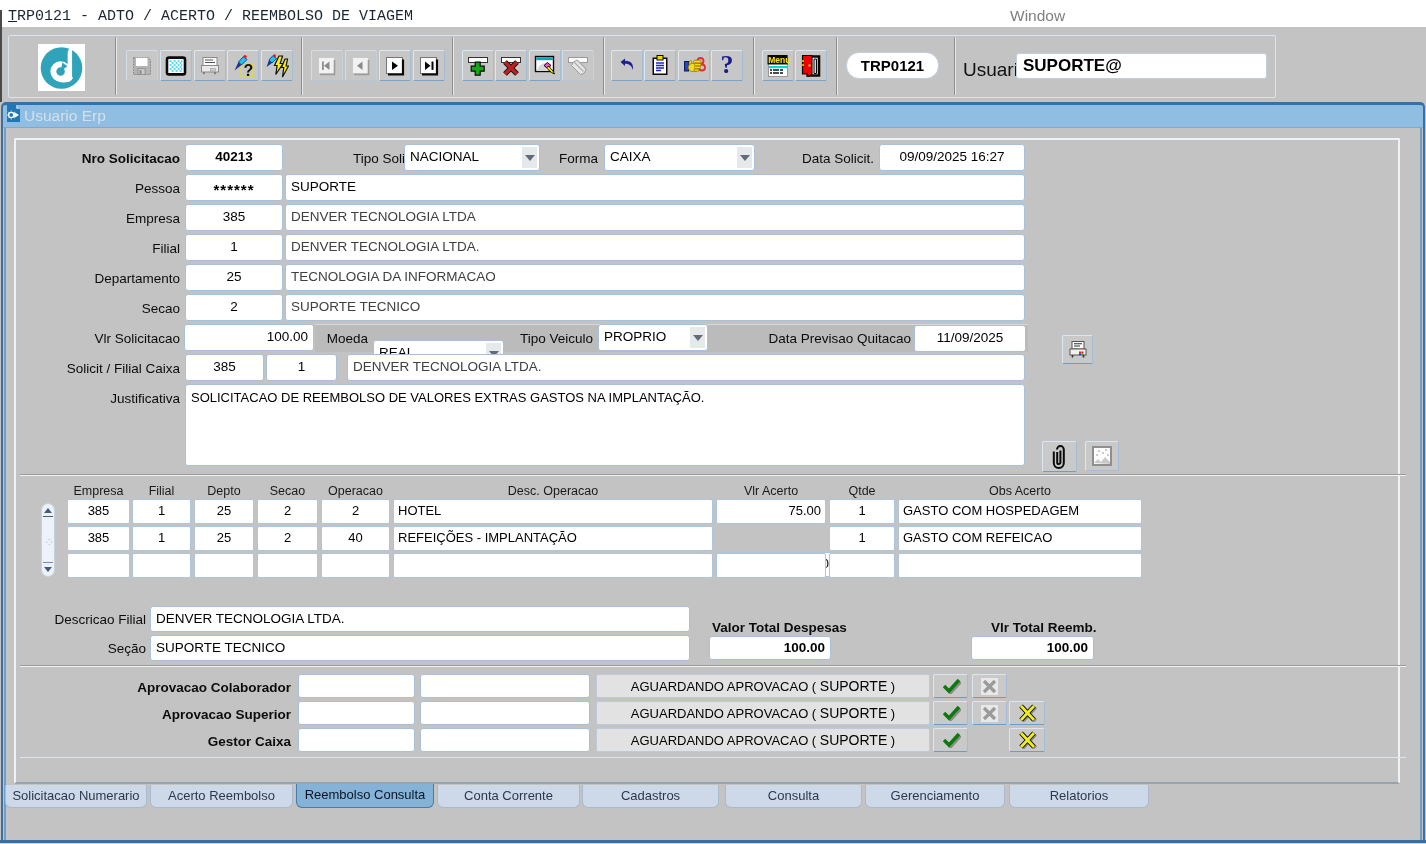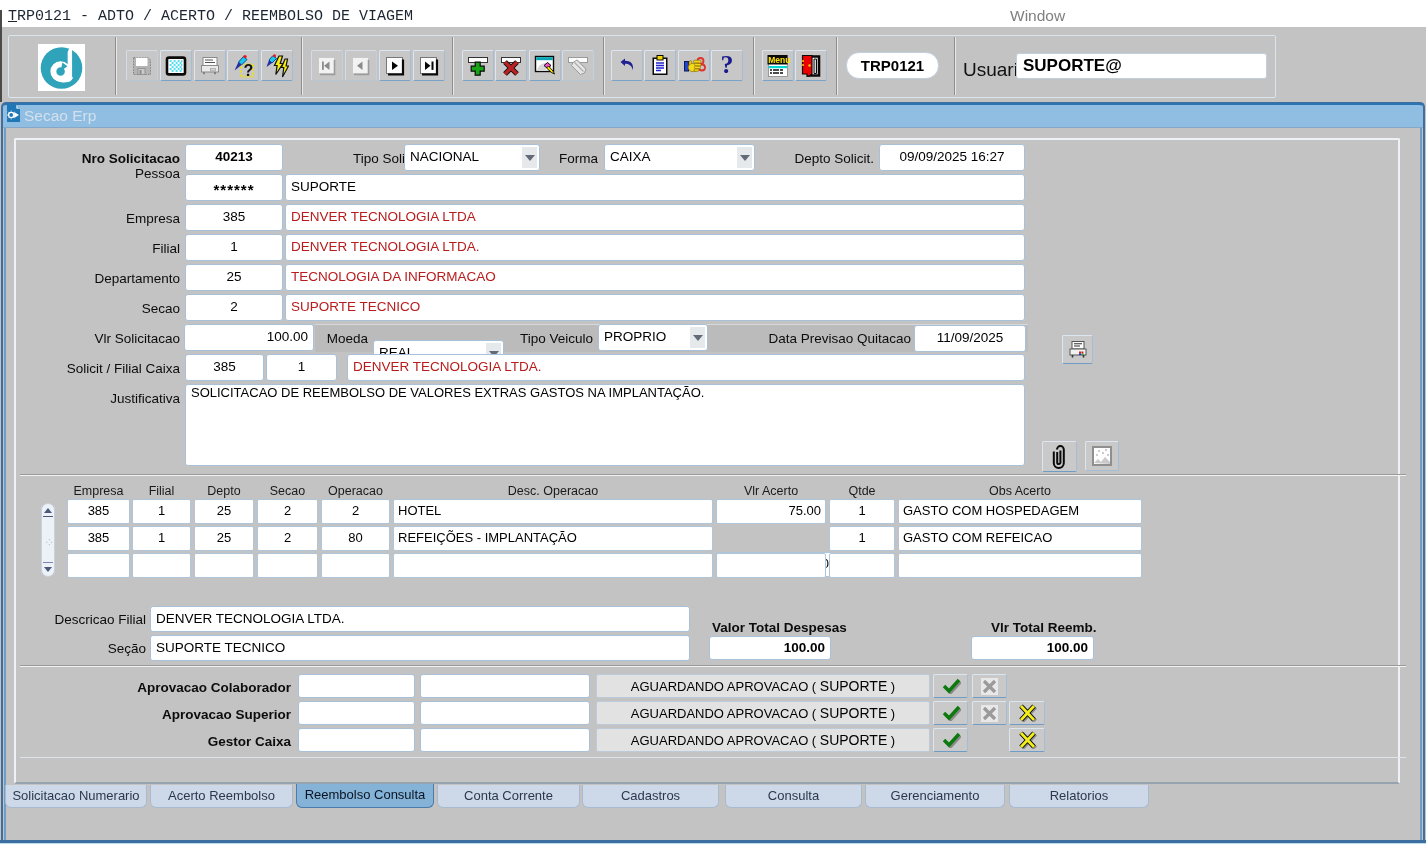--- a/index.html
+++ b/index.html
@@ -1,21 +1,21 @@
 <!DOCTYPE html>
 <html><head>
 <meta charset="utf-8">
 <style>
 html,body{margin:0;padding:0}
 body{width:1426px;height:844px;background:#c3c3c3;font-family:"Liberation Sans",sans-serif;position:relative;overflow:hidden}
 .ab{position:absolute}
 .f{position:absolute;background:#fff;border:1px solid #a8c1d8;border-radius:3px;box-sizing:border-box;font-size:13.5px;color:#000;line-height:24px;padding:0 5px;white-space:nowrap;overflow:hidden}
 .ct{text-align:center}
 .rt{text-align:right}
-.g{color:#b91c1c}
+.g{color:#404040}
 .lb{position:absolute;font-size:13.5px;color:#0c0c0c;text-align:right;white-space:nowrap}
 .b{font-weight:bold}
 .tb{position:absolute;width:32px;height:31px;background:#c7c7c7;border:1px solid #dce6f0;border-right-color:#a5bdd4;border-bottom-color:#79a2c9;border-radius:2px;box-sizing:border-box;display:flex;align-items:center;justify-content:center}
 .tb.dis{border-color:#d4dde6;border-right-color:#c4d1dd;border-bottom-color:#b4c5d4}
 .sep{position:absolute;width:1px;background:#8e8e8e;border-right:1px solid #e8e8e8}
 .gc{position:absolute;height:25px;background:#fff;border:1px solid #afc5da;border-radius:2px;box-sizing:border-box;font-size:13px;line-height:22px;padding:0 4px;white-space:nowrap;overflow:hidden}
 .gh{position:absolute;font-size:12.5px;color:#1a1a1a;text-align:center;white-space:nowrap}
 .st{position:absolute;background:#e2e2e2;border:1px solid #bccadb;border-radius:2px;box-sizing:border-box;text-align:center;font-size:13px;line-height:22px;color:#000;white-space:nowrap}
 .bt{position:absolute;background:#c9c9c9;border:1px solid #dce6f0;border-right-color:#a5bdd4;border-bottom-color:#6f9cc6;border-radius:2px;box-sizing:border-box;display:flex;align-items:center;justify-content:center}
 .tab{position:absolute;top:785px;height:23px;background:#cdd9e8;border:1px solid #a9bacf;border-top:none;border-radius:0 0 6px 6px;box-sizing:border-box;text-align:center;font-size:13px;color:#2a3850;line-height:21px}
@@ -239,38 +239,38 @@
 <div class="ab" style="left:3px;top:103px;width:1420px;height:25px;background:#90bee2;border-top:2.5px solid #2c73b2;box-sizing:border-box;border-radius:4px 4px 0 0"></div>
 <div class="ab" style="left:7px;top:105px;width:14px;height:17px">
 <svg width="14" height="17" viewBox="0 0 14 17">
       <path d="M0,0 h9.5 v3.5 h3.5 v13.5 h-13 Z" fill="#1f77b5"></path>
       <path d="M9.5,0 L13,3.5 h-3.5 Z" fill="#eaf3fa"></path>
       <path d="M10.6,.9 L12.2,2.6 h-1.6 Z" fill="#1f77b5"></path>
       <circle cx="4.2" cy="10" r="2.6" fill="none" stroke="#fff" stroke-width="1.4"></circle>
       <path d="M4.2,6.6 v-1 M4.2,13.4 v1 M.9,10 h-1 M7.5,10 h1 M1.9,7.6 l-.8,-.8 M6.6,12.4 l.8,.8 M1.9,12.4 l-.8,.8 M6.6,7.6 l.8,-.8" stroke="#fff" stroke-width=".9"></path>
       <path d="M7.2,7 L12,10 L7.2,13 Z" fill="#fff"></path>
     </svg></div>
-<div class="ab" style="left:24px;top:107px;font-size:15.5px;color:#d2e0ec">Secao Erp</div>
+<div class="ab" style="left:24px;top:107px;font-size:15.5px;color:#d2e0ec">Usuario Erp</div>
 <div class="ab" style="left:3px;top:127px;width:1420px;height:1px;background:#86a8c8"></div>
 
 <div class="ab" style="left:0px;top:840px;width:1426px;height:2.5px;background:#3c6e9f"></div>
 <div class="ab" style="left:0px;top:842.5px;width:1426px;height:1.5px;background:#bdd9ec"></div>
 
 <div class="ab" style="left:14px;top:138px;width:1386px;height:646px;border:2px solid #eef2f6;border-bottom:2px solid #97a3af;border-radius:2px;box-sizing:border-box"></div>
 
 <div class="lb b" style="left:0;top:151px;width:180px">Nro Solicitacao</div>
 <div class="f ct b" style="left:185px;top:144px;width:98px;height:27px">40213</div>
 <div class="lb" style="left:303px;top:151px;width:195px;text-align:center">Tipo Solicitacao</div>
 <div class="f" style="left:404px;top:144px;width:136px;height:27px">NACIONAL<span class="cbx"></span></div>
 <div class="lb" style="left:559px;top:151px;width:60px;text-align:left">Forma</div>
 <div class="f" style="left:604px;top:144px;width:151px;height:27px">CAIXA<span class="cbx"></span></div>
-<div class="lb" style="left:700px;top:151px;width:174px">Depto Solicit.</div>
+<div class="lb" style="left:700px;top:151px;width:174px">Data Solicit.</div>
 <div class="f ct" style="left:879px;top:144px;width:146px;height:27px">09/09/2025 16:27</div>
 
-<div class="lb" style="left:0;top:166px;width:180px">Pessoa</div>
+<div class="lb" style="left:0;top:181px;width:180px">Pessoa</div>
 <div class="f ct b" style="left:185px;top:174px;width:98px;height:27px;font-size:15px;letter-spacing:1px;line-height:30px">******</div>
 <div class="f" style="left:285px;top:174px;width:740px;height:27px">SUPORTE</div>
 
 <div class="lb" style="left:0;top:211px;width:180px">Empresa</div>
 <div class="f ct" style="left:185px;top:204px;width:98px;height:27px">385</div>
 <div class="f g" style="left:285px;top:204px;width:740px;height:27px">DENVER TECNOLOGIA LTDA</div>
 
 <div class="lb" style="left:0;top:241px;width:180px">Filial</div>
 <div class="f ct" style="left:185px;top:234px;width:98px;height:27px">1</div>
 <div class="f g" style="left:285px;top:234px;width:740px;height:27px">DENVER TECNOLOGIA LTDA.</div>
@@ -292,21 +292,21 @@
 <div class="f" style="left:598px;top:324px;width:110px;height:27px">PROPRIO<span class="cbx"></span></div>
 <div class="lb" style="left:700px;top:331px;width:211px">Data Previsao Quitacao</div>
 <div class="f ct" style="left:914px;top:325px;width:112px;height:27px">11/09/2025</div>
 
 <div class="lb" style="left:0;top:361px;width:180px">Solicit / Filial Caixa</div>
 <div class="f ct" style="left:185px;top:354px;width:79px;height:27px">385</div>
 <div class="f ct" style="left:266px;top:354px;width:71px;height:27px">1</div>
 <div class="f g" style="left:347px;top:354px;width:678px;height:27px">DENVER TECNOLOGIA LTDA.</div>
 
 <div class="lb" style="left:0;top:391px;width:180px">Justificativa</div>
-<div class="f" style="left:185px;top:384px;width:840px;height:82px;line-height:16px;white-space:normal;font-size:13px">SOLICITACAO DE REEMBOLSO DE VALORES EXTRAS GASTOS NA IMPLANTAÇÃO.</div>
+<div class="f" style="left:185px;top:384px;width:840px;height:82px;line-height:16px;padding-top:5px;white-space:normal;font-size:13px">SOLICITACAO DE REEMBOLSO DE VALORES EXTRAS GASTOS NA IMPLANTAÇÃO.</div>
 
 <div class="bt" style="left:1062px;top:335px;width:31px;height:29px">
 <svg width="22" height="22" viewBox="0 0 22 22">
       <rect x="5" y="2.5" width="12" height="7.5" fill="#fdfdfd" stroke="#555"></rect>
       <path d="M7,4.8 h8 M7,7 h6" stroke="#333" stroke-width="1.1"></path>
       <rect x="3" y="10" width="16" height="6" fill="#f2f2f2" stroke="#555"></rect>
       <path d="M12,13.5 h2 M14.4,13.5 h2" stroke="#d02020" stroke-width="2"></path>
       <path d="M12,15.2 h2" stroke="#2020d0" stroke-width="1.4"></path>
       <path d="M14.5,15.2 h2" stroke="#20a020" stroke-width="1.4"></path>
       <path d="M5.5,16 v2.5 M16.5,16 v2.5" stroke="#333" stroke-width="1.6"></path>
@@ -360,21 +360,21 @@
 <div class="gc ct" style="left:321px;top:499px;width:69px">2</div>
 <div class="gc" style="left:393px;top:499px;width:320px">HOTEL</div>
 <div class="gc rt" style="left:716px;top:499px;width:110px">75.00</div>
 <div class="gc ct" style="left:829px;top:499px;width:66px">1</div>
 <div class="gc" style="left:898px;top:499px;width:244px">GASTO COM HOSPEDAGEM</div>
 
 <div class="gc ct" style="left:67px;top:526px;width:63px">385</div>
 <div class="gc ct" style="left:132px;top:526px;width:59px">1</div>
 <div class="gc ct" style="left:194px;top:526px;width:60px">25</div>
 <div class="gc ct" style="left:257px;top:526px;width:61px">2</div>
-<div class="gc ct" style="left:321px;top:526px;width:69px">80</div>
+<div class="gc ct" style="left:321px;top:526px;width:69px">40</div>
 <div class="gc" style="left:393px;top:526px;width:320px">REFEIÇÕES - IMPLANTAÇÃO</div>
 <div class="gc rt" style="left:716px;top:552px;width:118px">25.00</div>
 <div class="gc ct" style="left:829px;top:526px;width:66px">1</div>
 <div class="gc" style="left:898px;top:526px;width:244px">GASTO COM REFEICAO</div>
 
 <div class="gc" style="left:67px;top:553px;width:63px"></div>
 <div class="gc" style="left:132px;top:553px;width:59px"></div>
 <div class="gc" style="left:194px;top:553px;width:60px"></div>
 <div class="gc" style="left:257px;top:553px;width:61px"></div>
 <div class="gc" style="left:321px;top:553px;width:69px"></div>

